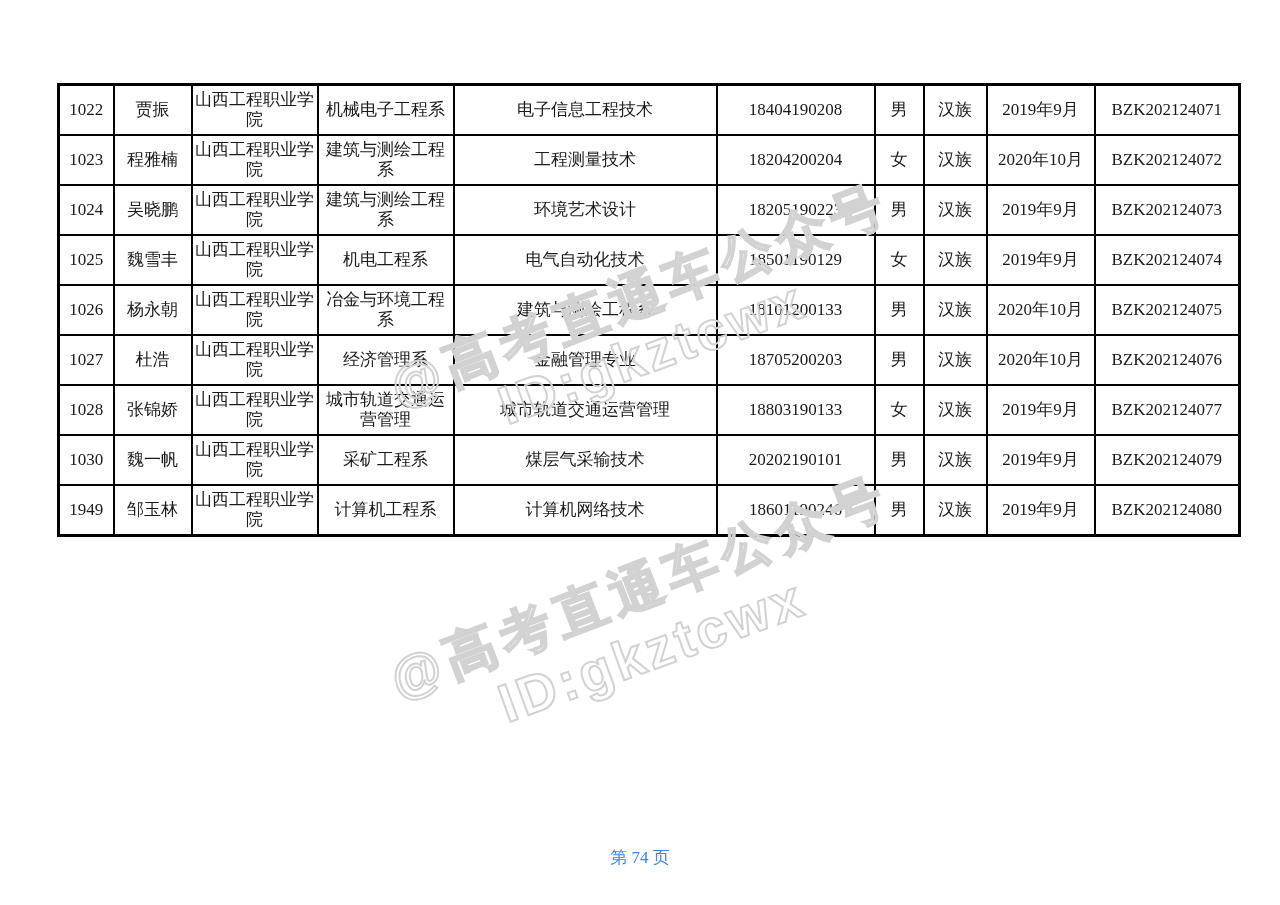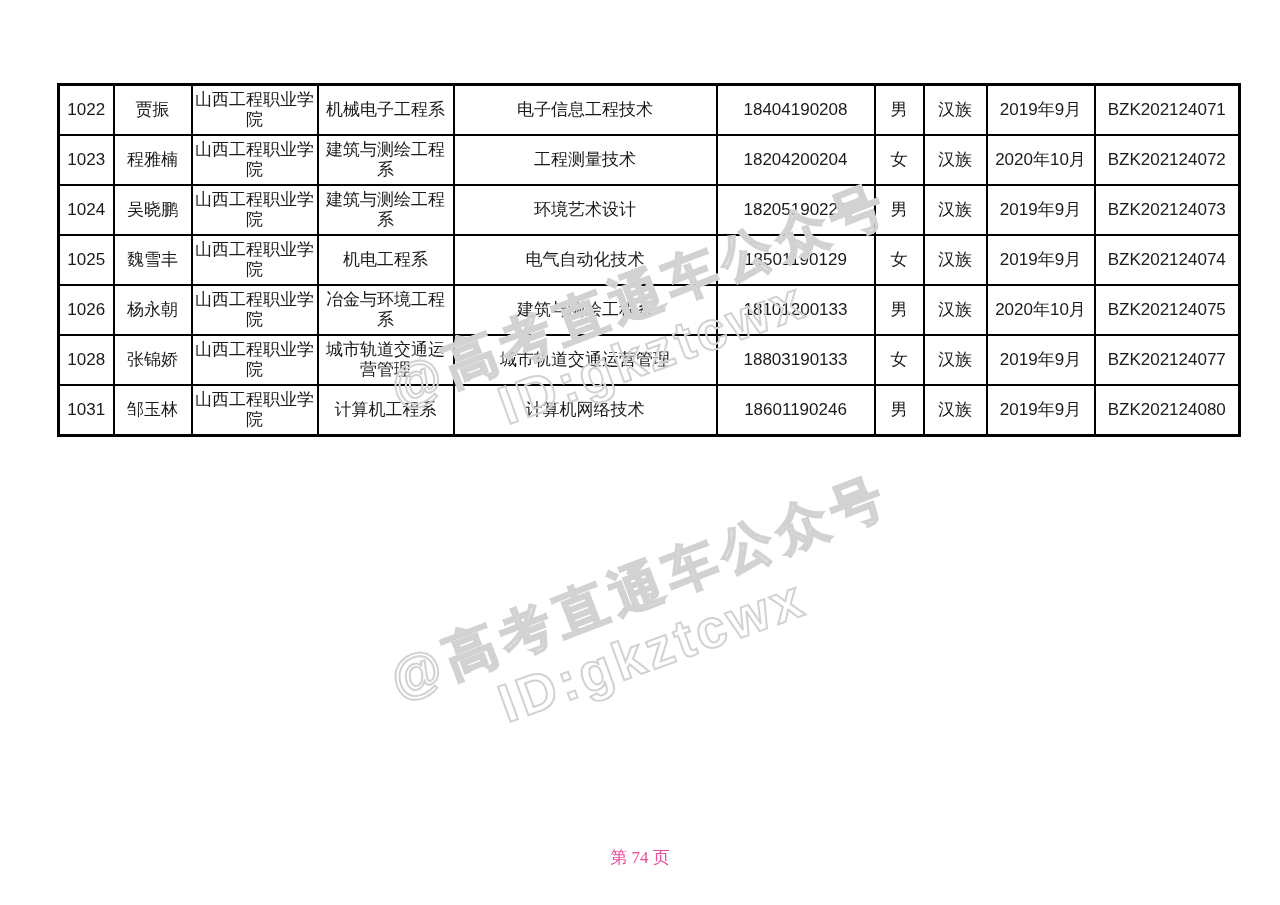--- a/index.html
+++ b/index.html
@@ -14,20 +14,21 @@
   .page{position:absolute;inset:0;}
 
   
   table.roster{
     position:absolute;
     left:57px;top:83px;
     width:1181px;
     border-collapse:collapse;
     table-layout:fixed;
     border:3px solid #000;
+    font-family:Liberation Serif, serif;
   }
   table.roster td{
     border:2px solid #000;
     height:46px;
     text-align:center;
     vertical-align:middle;
     font-size:17px;
     line-height:1.18;
     padding:1px 2px;
     overflow:hidden;
@@ -60,21 +61,21 @@
   .wm2-l1{left:640px;top:588px;transform:translate(-50%,-50%) rotate(-21deg);}
   .wm2-l2{left:652px;top:650px;transform:translate(-50%,-50%) rotate(-20deg);}
 
   
   .footer{
     position:absolute;
     left:0;top:846px;width:1280px;
     text-align:center;
     font-family:"Liberation Serif","DejaVu Serif",serif;
     font-size:17px;
-    color:#ec4899;
+    color:#3b82f6;
   }
 </style>
 </head>
 <body>
 
 <div class="page">
 
   <table class="roster">
     <colgroup>
       <col class="c1">
@@ -147,38 +148,62 @@
     <td class="college">山西工程职业学院</td>
     <td>冶金与环境工程系</td>
     <td>建筑与测绘工程系</td>
     <td>18101200133</td>
     <td>男</td>
     <td>汉族</td>
     <td>2020年10月</td>
     <td class="code">BZK202124075</td>
   </tr>
 
+  <tr>
+    <td>1027</td>
+    <td>杜浩</td>
+    <td class="college">山西工程职业学院</td>
+    <td>经济管理系</td>
+    <td>金融管理专业</td>
+    <td>18705200203</td>
+    <td>男</td>
+    <td>汉族</td>
+    <td>2020年10月</td>
+    <td class="code">BZK202124076</td>
+  </tr>
 
   <tr>
     <td>1028</td>
     <td>张锦娇</td>
     <td class="college">山西工程职业学院</td>
     <td>城市轨道交通运营管理</td>
     <td>城市轨道交通运营管理</td>
     <td>18803190133</td>
     <td>女</td>
     <td>汉族</td>
     <td>2019年9月</td>
     <td class="code">BZK202124077</td>
   </tr>
 
 
-
-  <tr>
-    <td>1031</td>
+  <tr>
+    <td>1030</td>
+    <td>魏一帆</td>
+    <td class="college">山西工程职业学院</td>
+    <td>采矿工程系</td>
+    <td>煤层气采输技术</td>
+    <td>20202190101</td>
+    <td>男</td>
+    <td>汉族</td>
+    <td>2019年9月</td>
+    <td class="code">BZK202124079</td>
+  </tr>
+
+  <tr>
+    <td>1949</td>
     <td>邹玉林</td>
     <td class="college">山西工程职业学院</td>
     <td>计算机工程系</td>
     <td>计算机网络技术</td>
     <td>18601190246</td>
     <td>男</td>
     <td>汉族</td>
     <td>2019年9月</td>
     <td class="code">BZK202124080</td>
   </tr>

